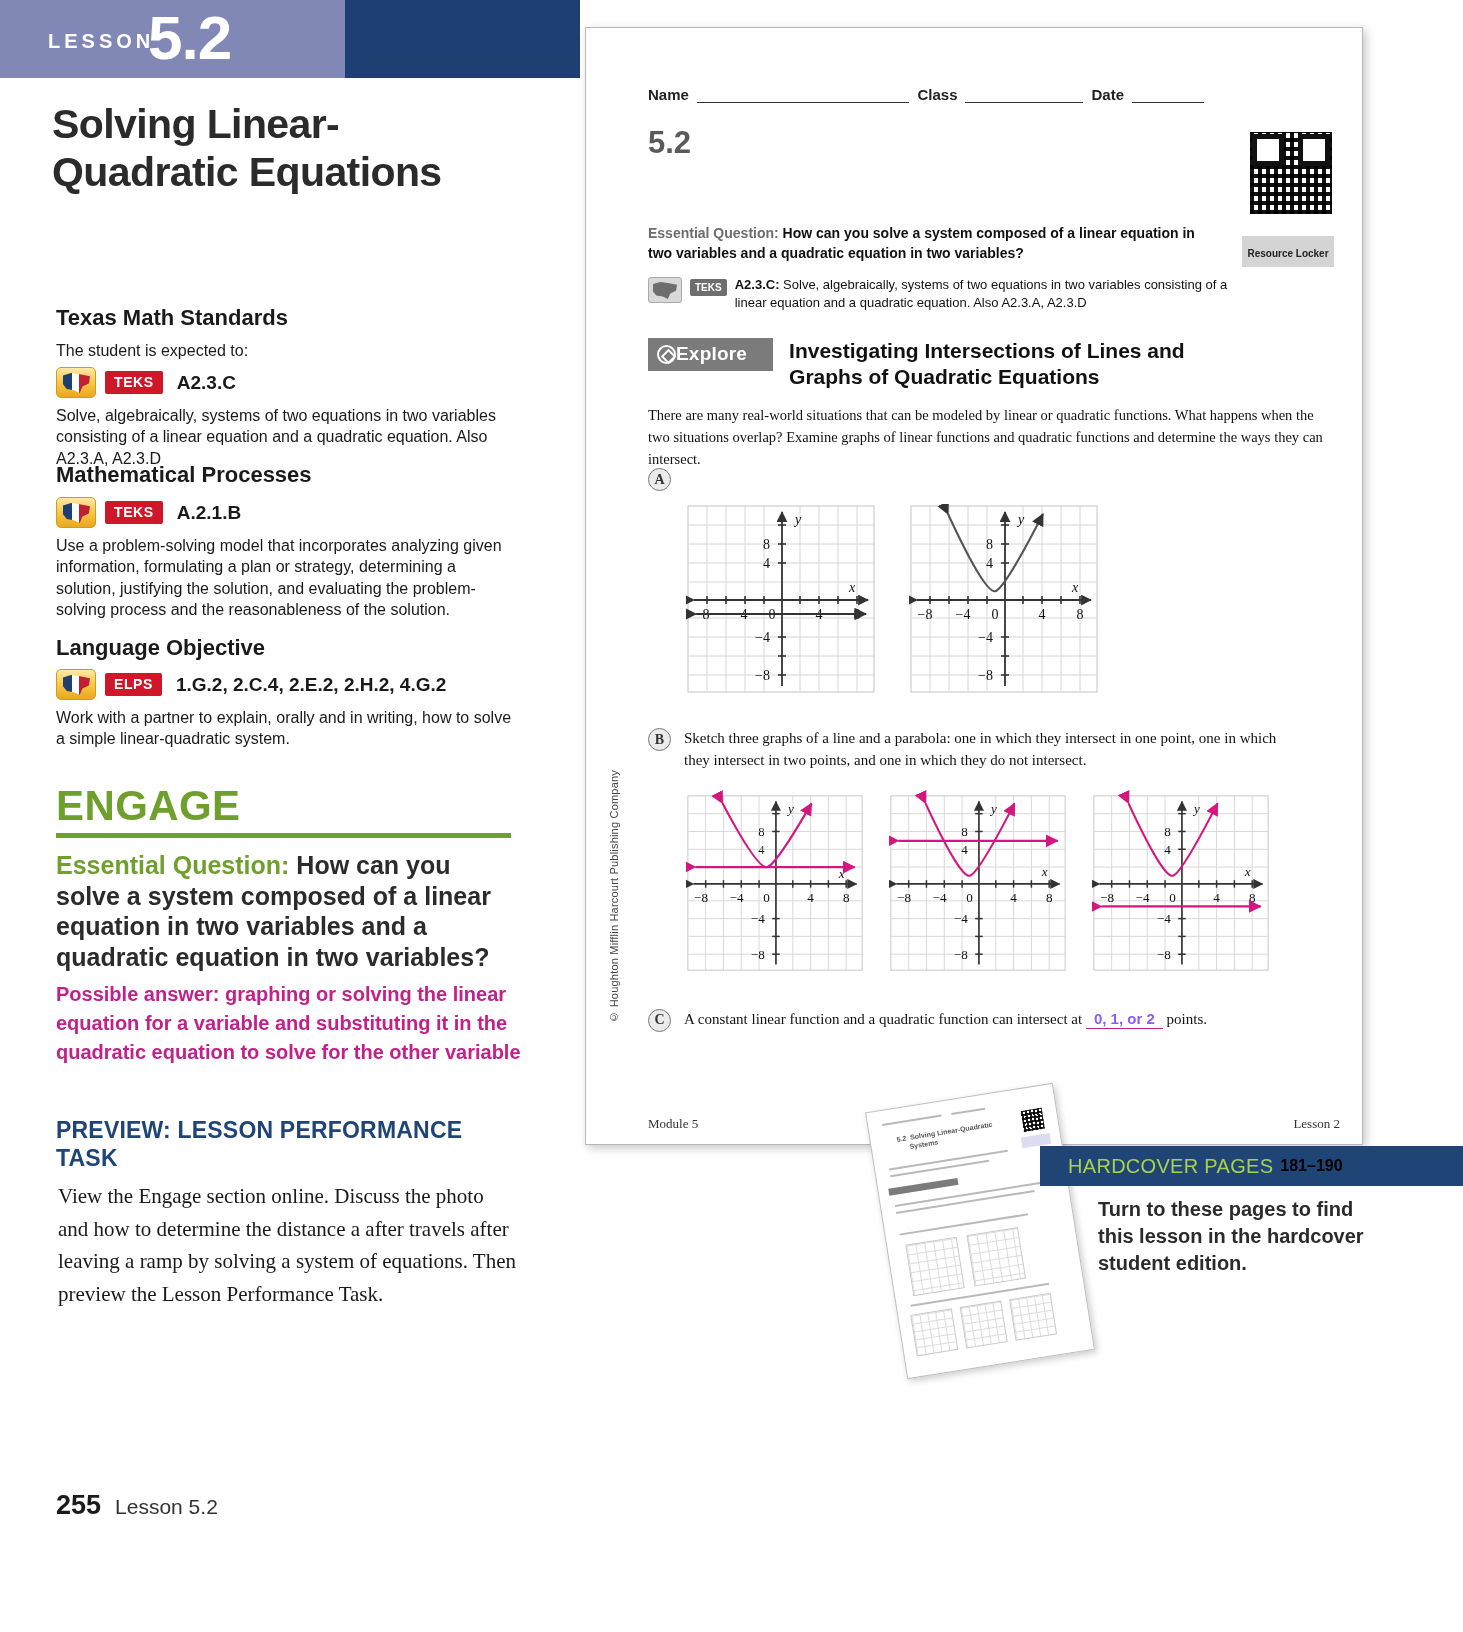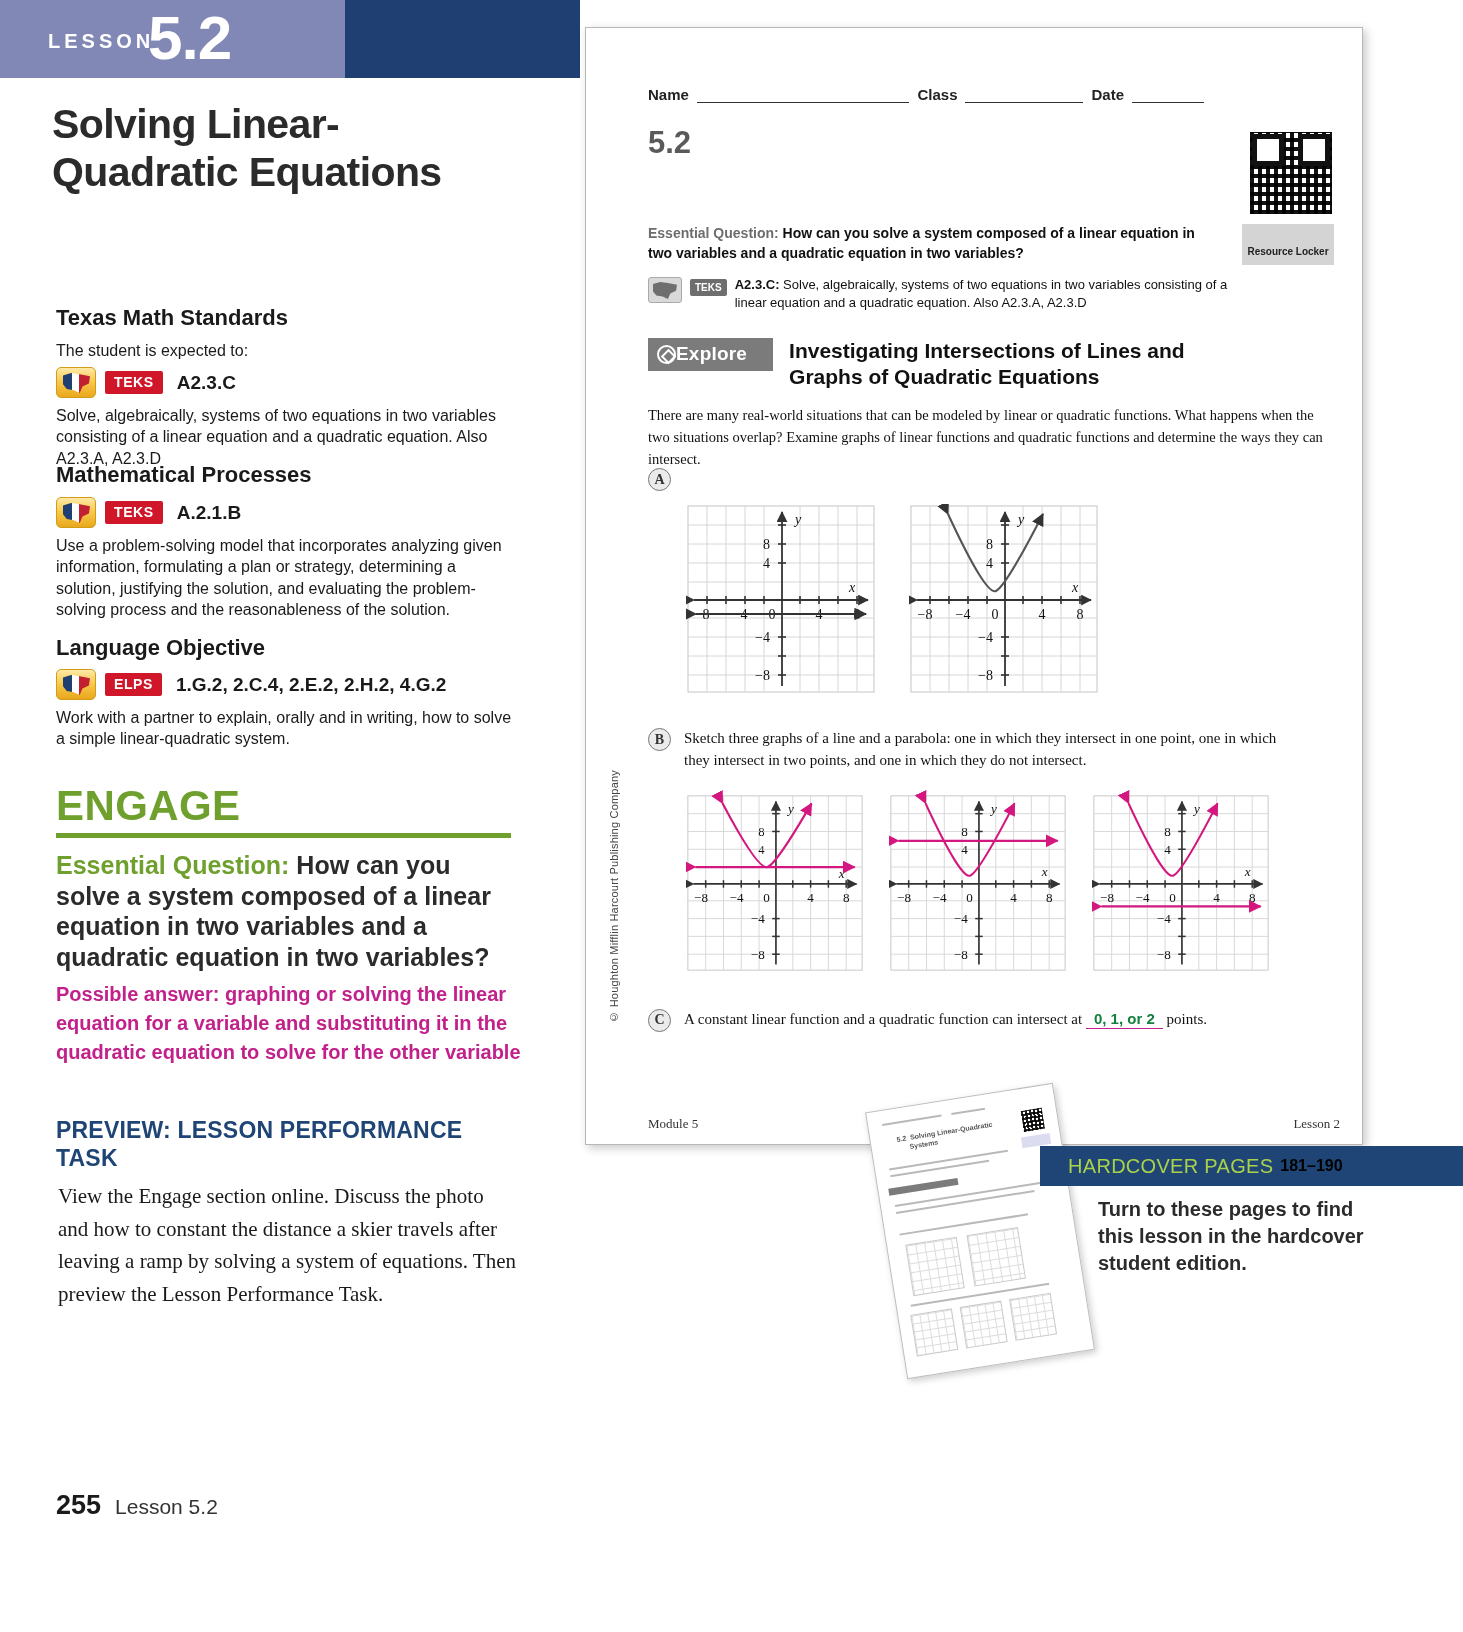--- a/index.html
+++ b/index.html
@@ -120,21 +120,21 @@
     background-blend-mode: multiply;
     border: 2px solid #fff;
   }
   .qr::before, .qr::after {
     content:""; position:absolute; width:22px; height:22px; background:#fff;
     border:5px solid #111; box-shadow: inset 0 0 0 3px #fff;
   }
   .qr::before { left:2px; top:2px; }
   .qr::after { right:2px; top:2px; }
   .res-locker {
-    position: absolute; right: 6px; top: 196px; width: 92px; padding: 22px 0 6px;
+    position: absolute; right: 6px; top: 208px; width: 92px; padding: 12px 0 6px;
     background: #d4d4d4; text-align: center;
     font-size: 10px; font-weight: bold; color: #222; line-height: 1.25;
   }
 
   .eq-row { position: absolute; left: 0; top: 196px; width: 560px; font-size: 14px; line-height: 1.42; }
   .eq-row-label { color: #6d6d6d; font-weight: bold; }
   .eq-row-text { color: #111; font-weight: bold; }
 
   .teks-row { position: absolute; left: 0; top: 248px; width: 585px; display: flex; gap: 8px; align-items: flex-start; }
   .teks-row .mini-chip {
@@ -177,21 +177,21 @@
     width: 23px; height: 23px; border-radius: 50%; border: 1.6px solid #777;
     background: #ebebeb; color: #333; font-size: 14px; font-weight: bold;
     display: flex; align-items: center; justify-content: center; flex: none;
     font-family: "Liberation Serif", serif;
   }
   .step-text { font-family: "Liberation Serif", serif; font-size: 15px; color: #111; line-height: 1.45; }
 
   .graph-strip { position: absolute; display: flex; }
   .ans-inline {
     font-family: "Liberation Sans", sans-serif; font-weight: bold; font-size: 15px;
-    color: #15803d; border-bottom: 1.3px solid #c2208a; padding: 0 8px 1px; margin-top: 36px;
+    color: #8b5cf6; border-bottom: 1.3px solid #c2208a; padding: 0 8px 1px; margin-top: 36px;
   }
 
   .sp-footer { position: absolute; left: 62px; right: 22px; bottom: 28px; font-family: "Liberation Serif", serif; font-size: 13px; color: #333; }
   .sp-footer .l { position: absolute; left: 0; }
   .sp-footer .c { position: absolute; left: 50%; transform: translateX(-50%); font-weight: bold; font-size: 15px; font-family: "Liberation Sans", sans-serif; }
   .sp-footer .r { position: absolute; right: 0; }
 
   .copyright {
     position: absolute; left: 608px; top: 770px;
     font-size: 11px; color: #444; writing-mode: vertical-rl; transform: rotate(180deg);
@@ -270,21 +270,21 @@
 
 <div class="engage-title">ENGAGE</div>
 <div class="engage-rule"></div>
 <div class="eq-block">
   <span class="eq-label">Essential Question:</span>
   <span>How can you solve a system composed of a linear equation in two variables and a quadratic equation in two variables?</span>
 </div>
 <div class="answer-text">Possible answer: graphing or solving the linear equation for a variable and substituting it in the quadratic equation to solve for the other variable</div>
 
 <div class="preview-head">PREVIEW: LESSON PERFORMANCE TASK</div>
-<div class="preview-body">View the Engage section online. Discuss the photo and how to constant the distance a skier travels after leaving a ramp by solving a system of equations. Then preview the Lesson Performance Task.</div>
+<div class="preview-body">View the Engage section online. Discuss the photo and how to determine the distance a after travels after leaving a ramp by solving a system of equations. Then preview the Lesson Performance Task.</div>
 
 <div class="page-foot">
   <span class="page-foot-num">255</span>
   <span class="page-foot-label">Lesson 5.2</span>
 </div>
 
 <div class="student-page">
   <div class="sp-inner">
 
     <div class="namebar">

